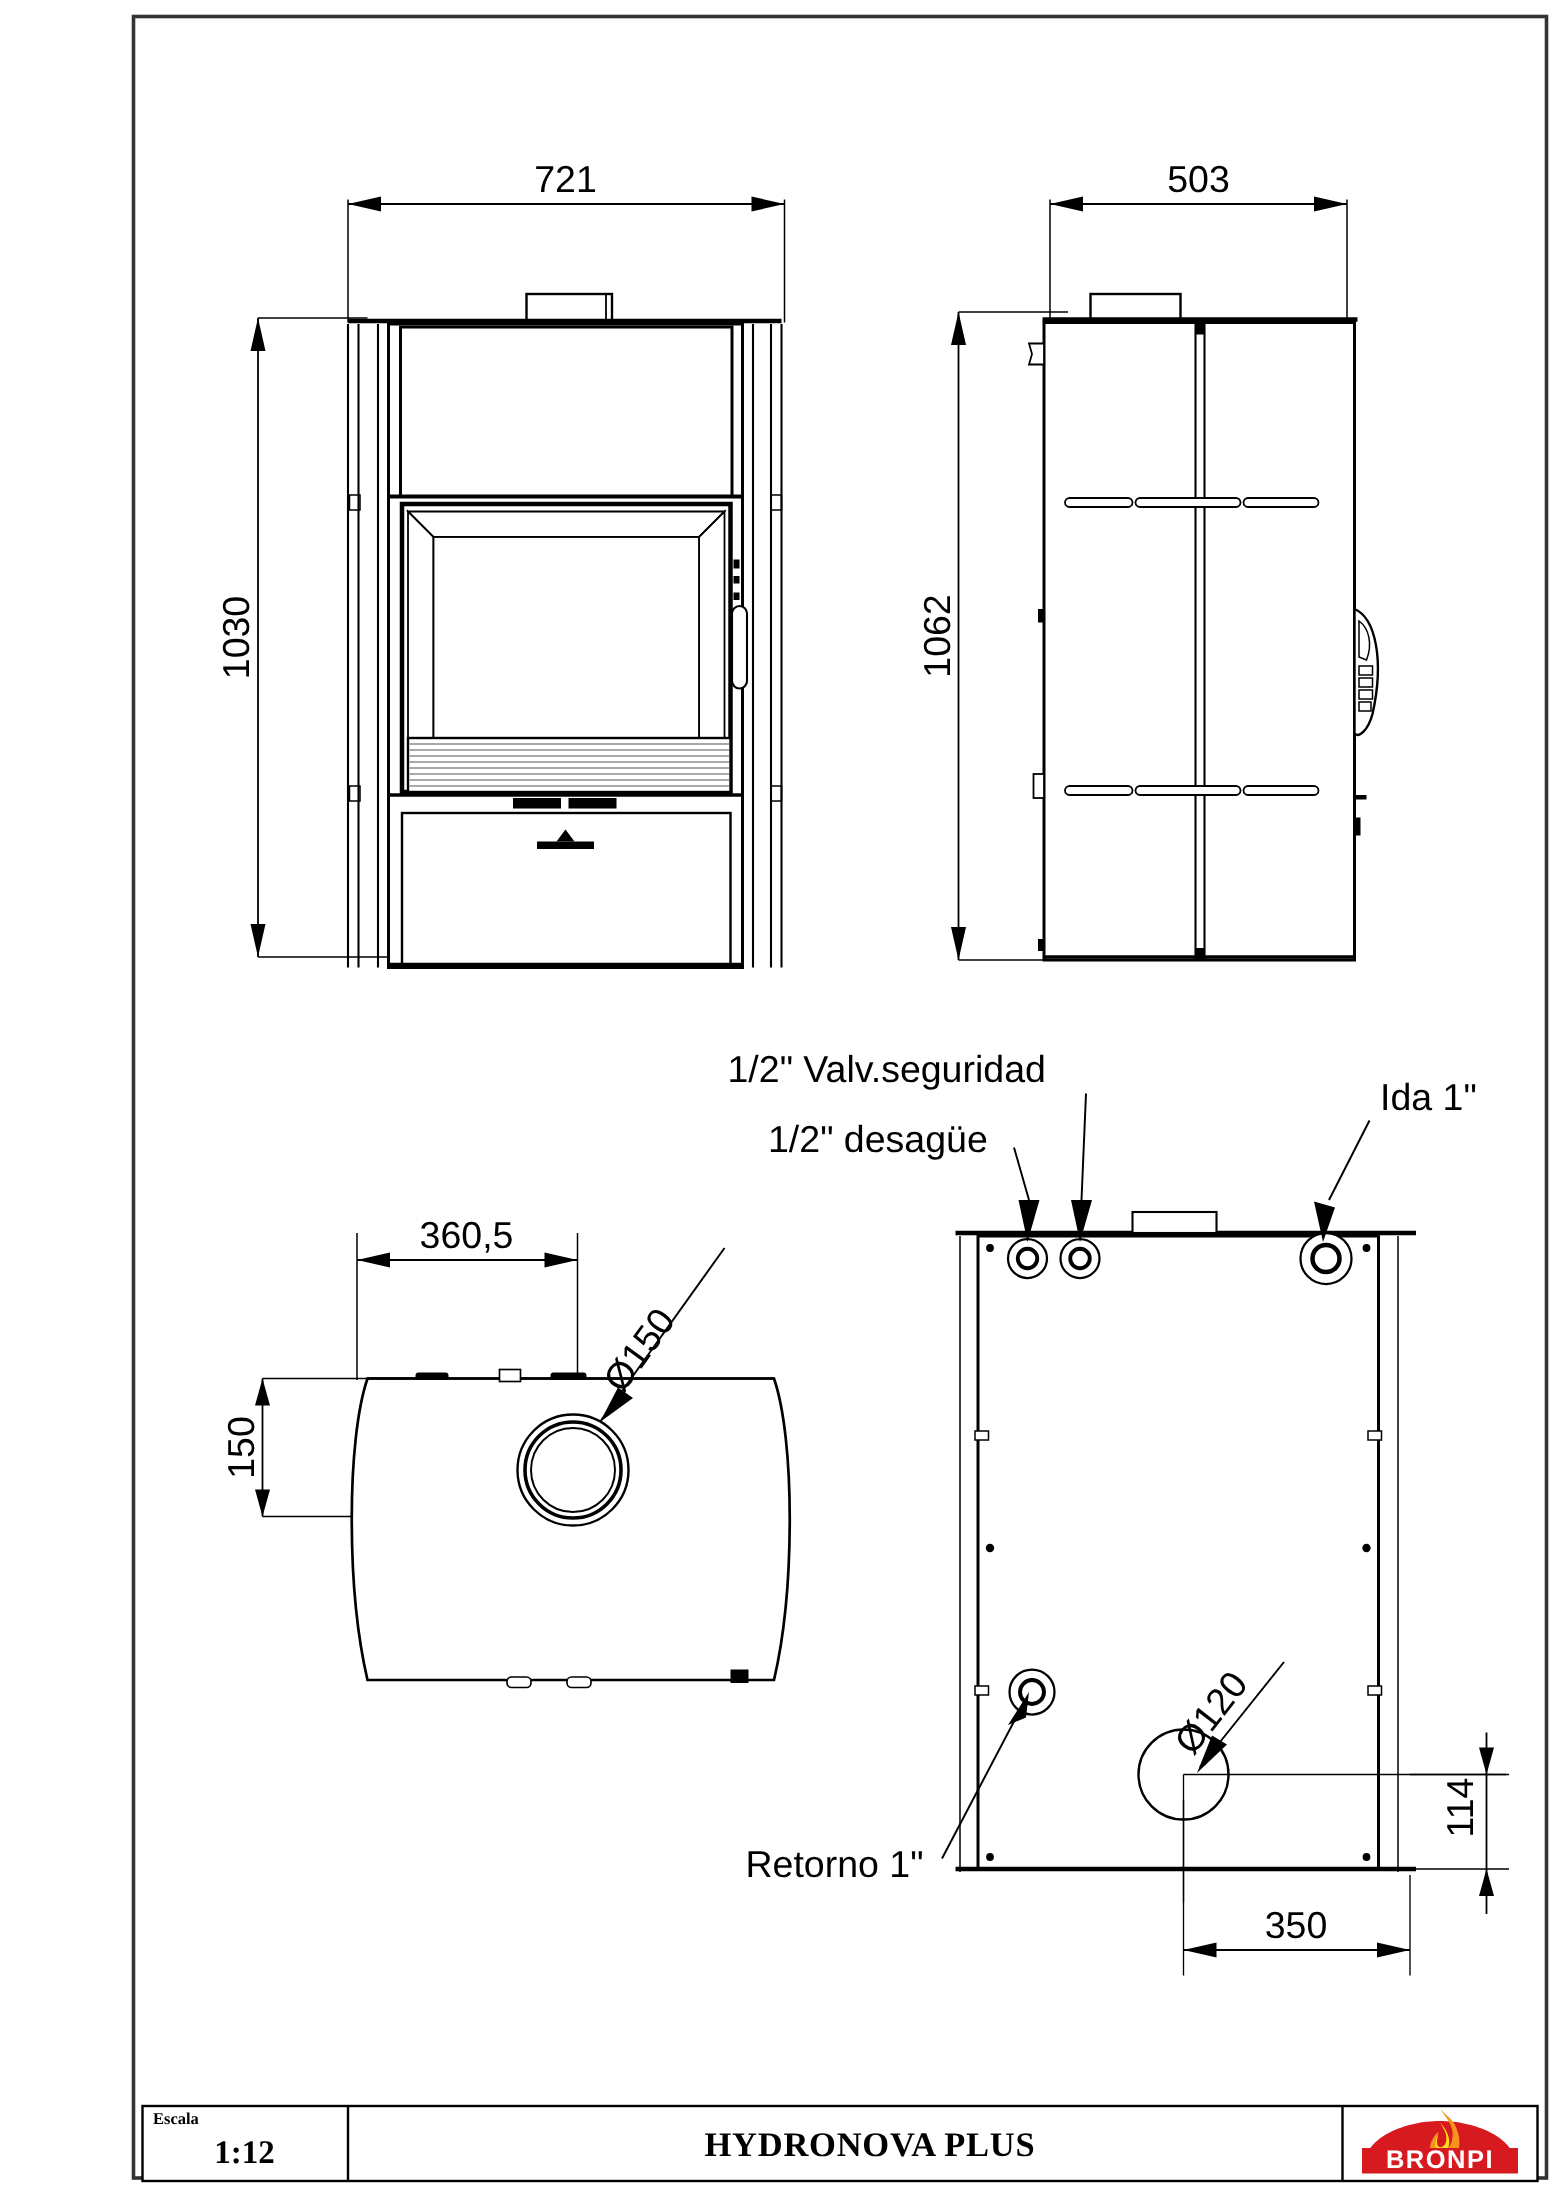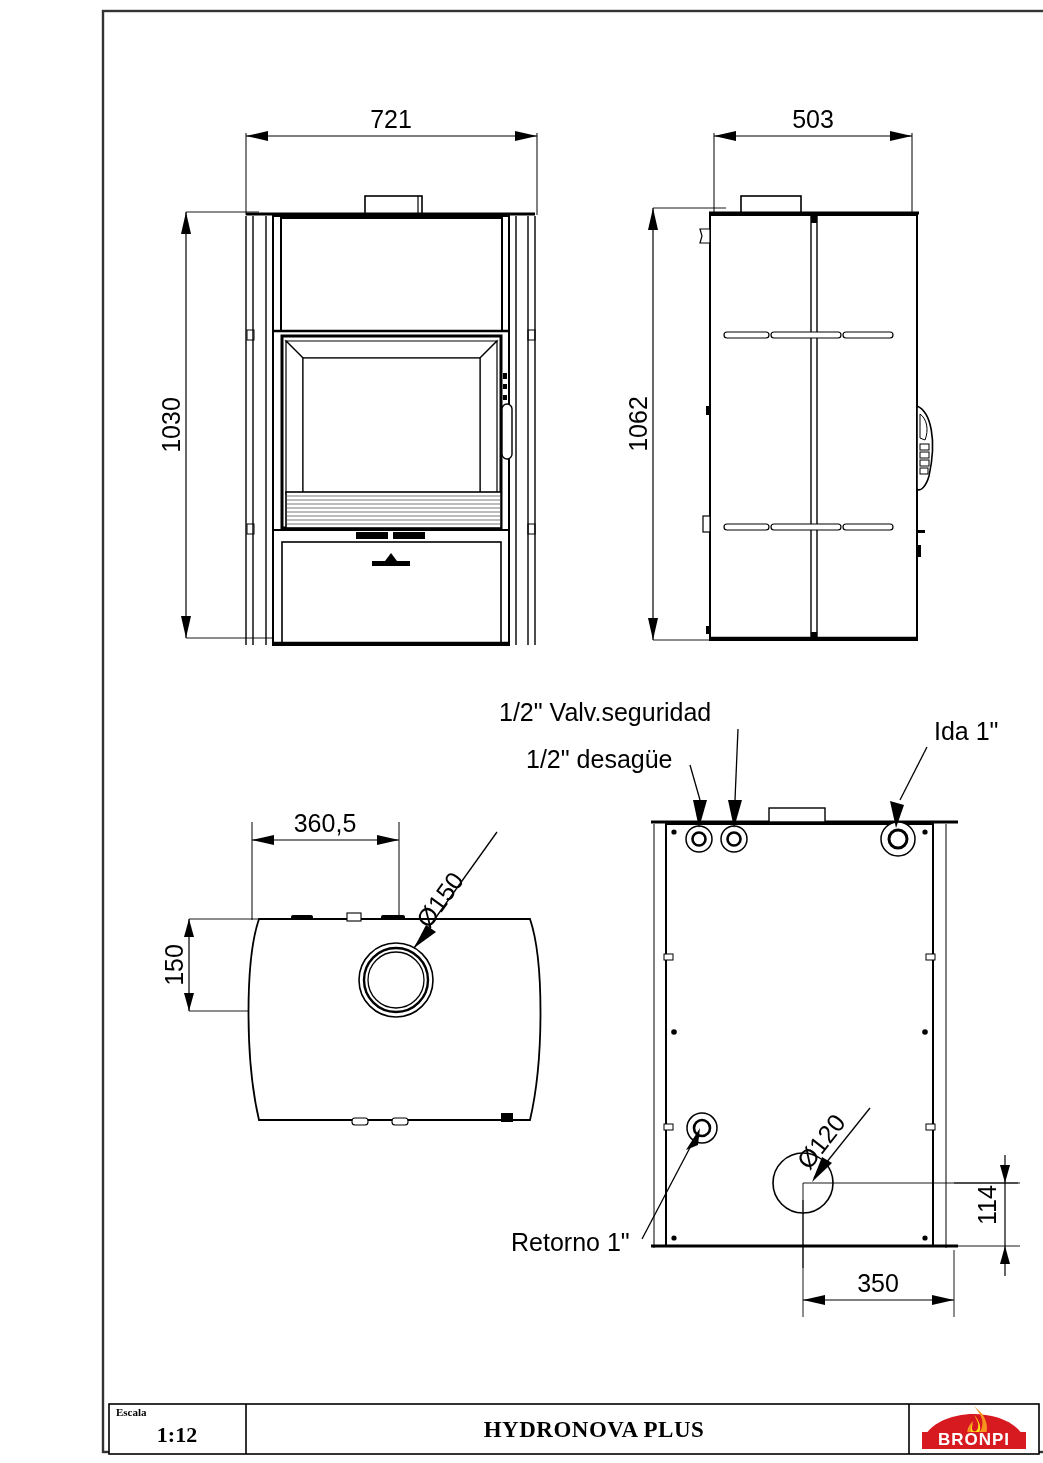--- a/index.html
+++ b/index.html
@@ -9,21 +9,21 @@
   }
   body {
     width: 1043px;
     height: 1463px;
     font-family: "Liberation Sans", sans-serif;
     position: relative;
     overflow: hidden;
   }
   #sheet {
     position: absolute;
-    left: 14px; top: 0;
+    left: 0; top: 0;
     width: 902px;
     height: 1463px;
   }
   svg.drawing {
     position: absolute;
     left: 0; top: 0;
     width: 1043px;
     height: 1463px;
   }
   .dimtext {

